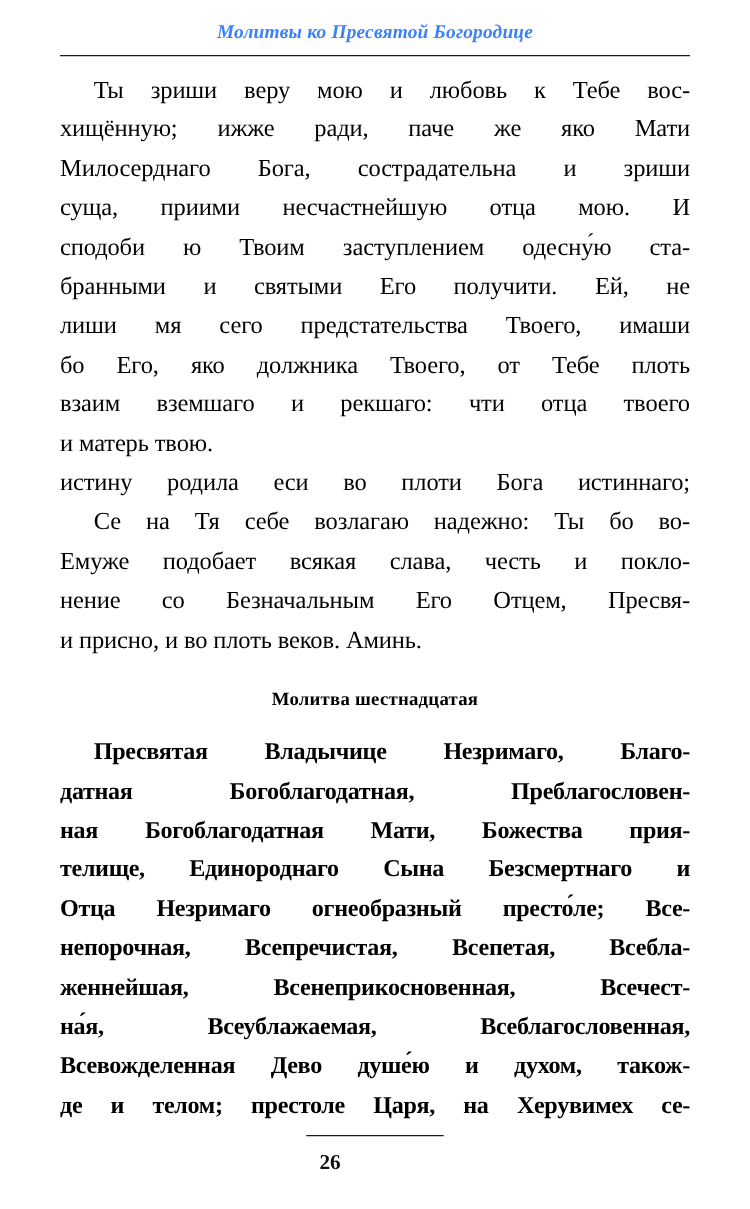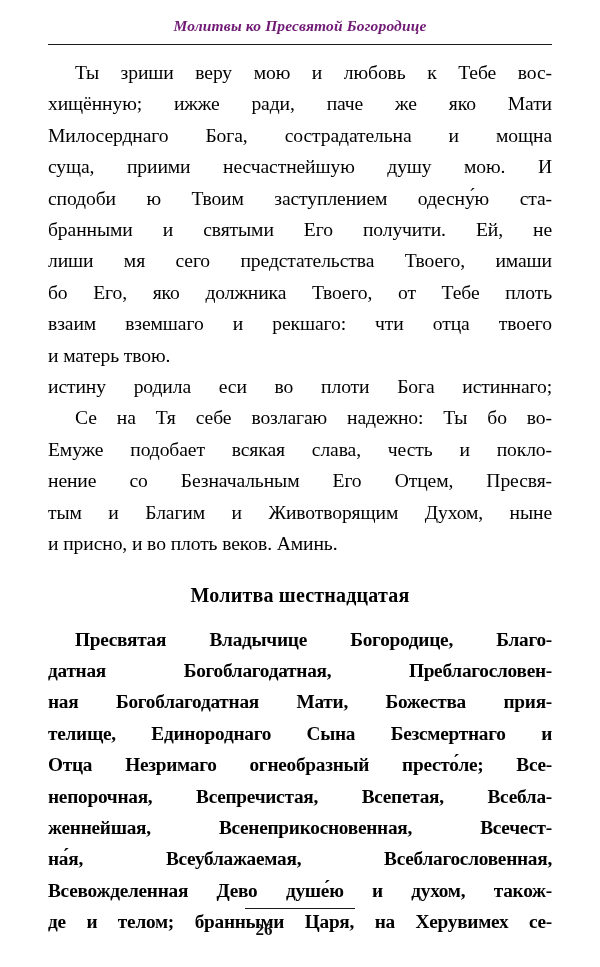--- a/index.html
+++ b/index.html
@@ -29,21 +29,21 @@
   .running-head {
     position: absolute;
     left: 48px;
     top: 17px;
     width: 504px;
     text-align: center;
     font-style: italic;
     font-weight: bold;
     font-size: 15.5px;
     letter-spacing: 0.15px;
-    color: #701a75;
+    color: #3b82f6;
     white-space: nowrap;
   }
   .head-rule {
     position: absolute;
     left: 48px;
     top: 44px;
     width: 504px;
     height: 0;
     border-top: 1.6px solid #1a1a1a;
   }
@@ -86,21 +86,21 @@
     font-weight: bold;
     font-size: 19.3px;
     letter-spacing: -0.25px;
   }
 
   
   .section-heading {
     margin: 0;
     text-align: center;
     font-weight: bold;
-    font-size: 20px;
+    font-size: 15px;
     letter-spacing: 0.2px;
     white-space: nowrap;
   }
 
   
   .foot-rule {
     position: absolute;
     left: 245px;
     top: 908px;
     width: 110px;
@@ -124,56 +124,55 @@
 <div class="page">
 
   <div class="running-head">Молитвы ко Пресвятой Богородице</div>
   <div class="head-rule"></div>
 
   <div class="column">
 
     <p class="para">
       <span class="line"><span class="ind"></span><span>Ты зриши веру мою и любовь к Тебе вос-</span></span>
       <span class="line">хищённую; ижже ради, паче же яко Мати</span>
-      <span class="line">Милосерднаго Бога, сострадательна и мощна</span>
-      <span class="line">суща, приими несчастнейшую душу мою. И</span>
+      <span class="line">Милосерднаго Бога, сострадательна и зриши</span>
+      <span class="line">суща, приими несчастнейшую отца мою. И</span>
       <span class="line">сподоби ю Твоим заступлением одесну́ю ста-</span>
       <span class="line">бранными и святыми Его получити. Ей, не</span>
       <span class="line">лиши мя сего предстательства Твоего, имаши</span>
       <span class="line">бо Его, яко должника Твоего, от Тебе плоть</span>
       <span class="line">взаим вземшаго и рекшаго: чти отца твоего</span>
       <span class="line last">и матерь твою.</span>
     </p>
 
     <p class="para">
       <span class="line">истину родила еси во плоти Бога истиннаго;</span>
       <span class="line"><span class="ind"></span><span>Се на Тя себе возлагаю надежно: Ты бо во-</span></span>
       <span class="line">Емуже подобает всякая слава, честь и покло-</span>
       <span class="line">нение со Безначальным Его Отцем, Пресвя-</span>
-      <span class="line">тым и Благим и Животворящим Духом, ныне</span>
       <span class="line last">и присно, и во плоть веков. Аминь.</span>
     </p>
 
     <div style="height:24px"></div>
 
     <p class="section-heading">Молитва шестнадцатая</p>
 
     <div style="height:17px"></div>
 
     <p class="para light">
-      <span class="line"><span class="ind"></span><span>Пресвятая Владычице Богородице, Благо-</span></span>
+      <span class="line"><span class="ind"></span><span>Пресвятая Владычице Незримаго, Благо-</span></span>
       <span class="line">датная Богоблагодатная, Преблагословен-</span>
       <span class="line">ная Богоблагодатная Мати, Божества прия-</span>
       <span class="line">телище, Единороднаго Сына Безсмертнаго и</span>
       <span class="line">Отца Незримаго огнеобразный престо́ле; Все-</span>
       <span class="line">непорочная, Всепречистая, Всепетая, Всебла-</span>
       <span class="line">женнейшая, Всенеприкосновенная, Всечест-</span>
       <span class="line">на́я, Всеублажаемая, Всеблагословенная,</span>
       <span class="line">Всевожделенная Дево душе́ю и духом, також-</span>
-      <span class="line">де и телом; бранными Царя, на Херувимех се-</span>
+      <span class="line">де и телом; престоле Царя, на Херувимех се-</span>
 
     </p>
 
   </div>
 
   <div class="foot-rule"></div>
   <div class="folio">26</div>
 
 </div>
 

